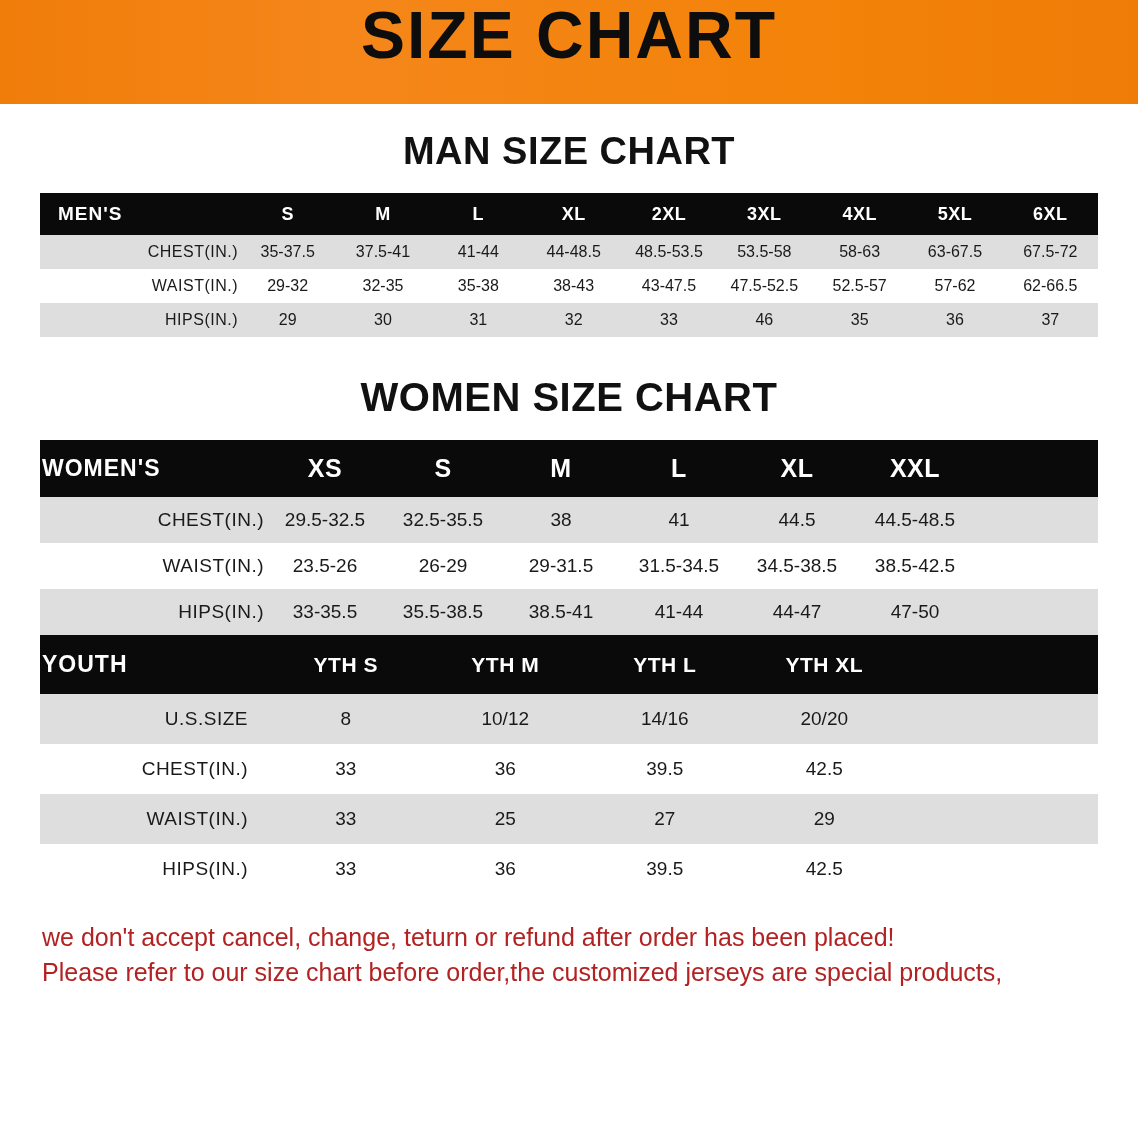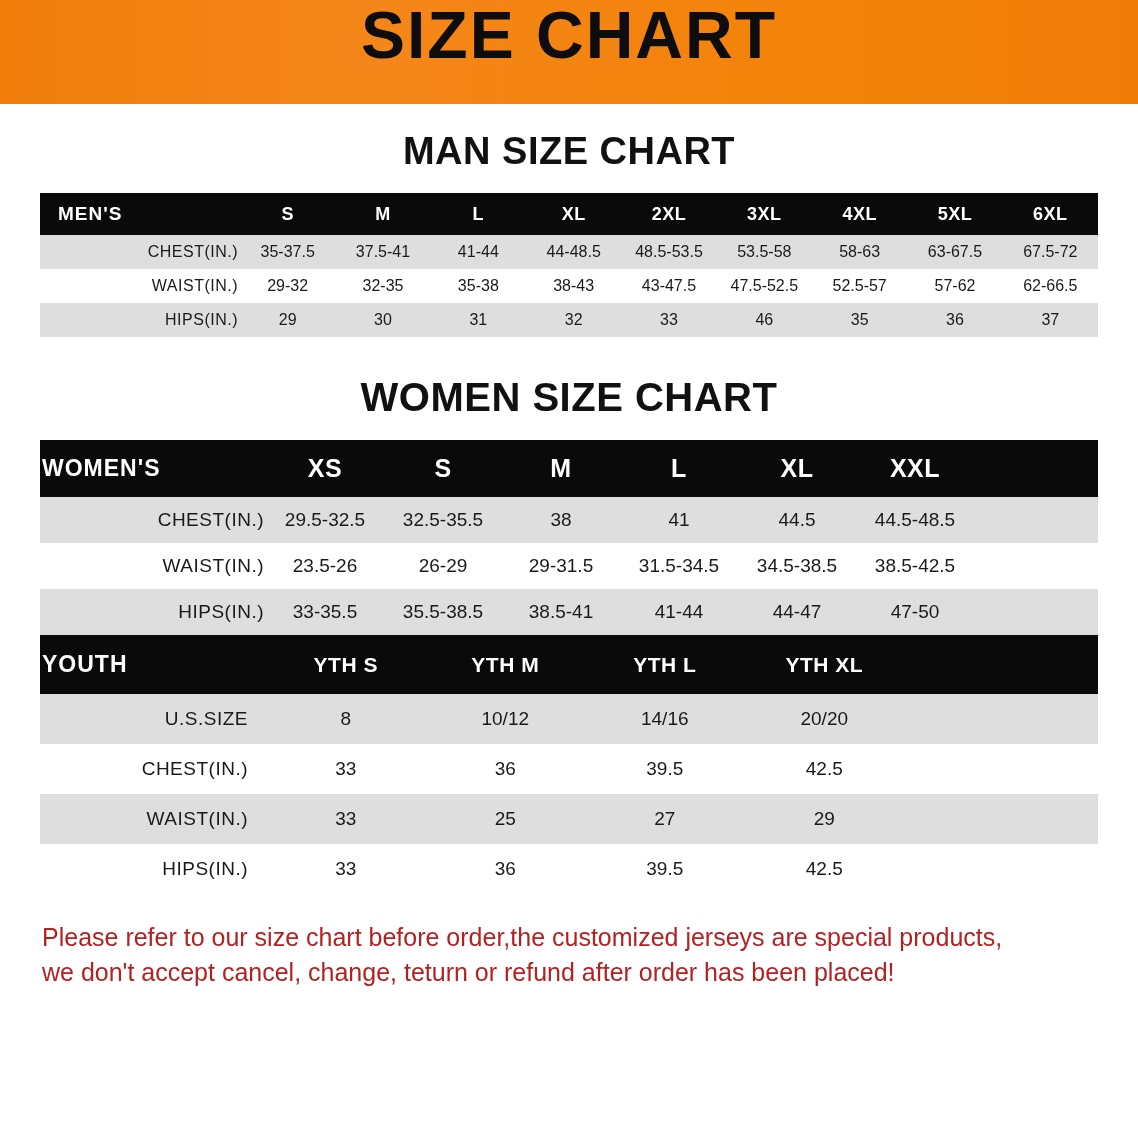--- a/index.html
+++ b/index.html
@@ -274,17 +274,17 @@
           <td>36</td>
           <td>39.5</td>
           <td>42.5</td>
           <td></td>
         </tr>
       </tbody>
     </table>
   </div>
 
   <div class="note">
+    <div>we don't accept cancel, change, teturn or refund after order has been placed!</div>
     <div>Please refer to our size chart before order,the customized jerseys are special products,</div>
-    <div>we don't accept cancel, change, teturn or refund after order has been placed!</div>
   </div>
 
 </div>
 
 </body></html>

